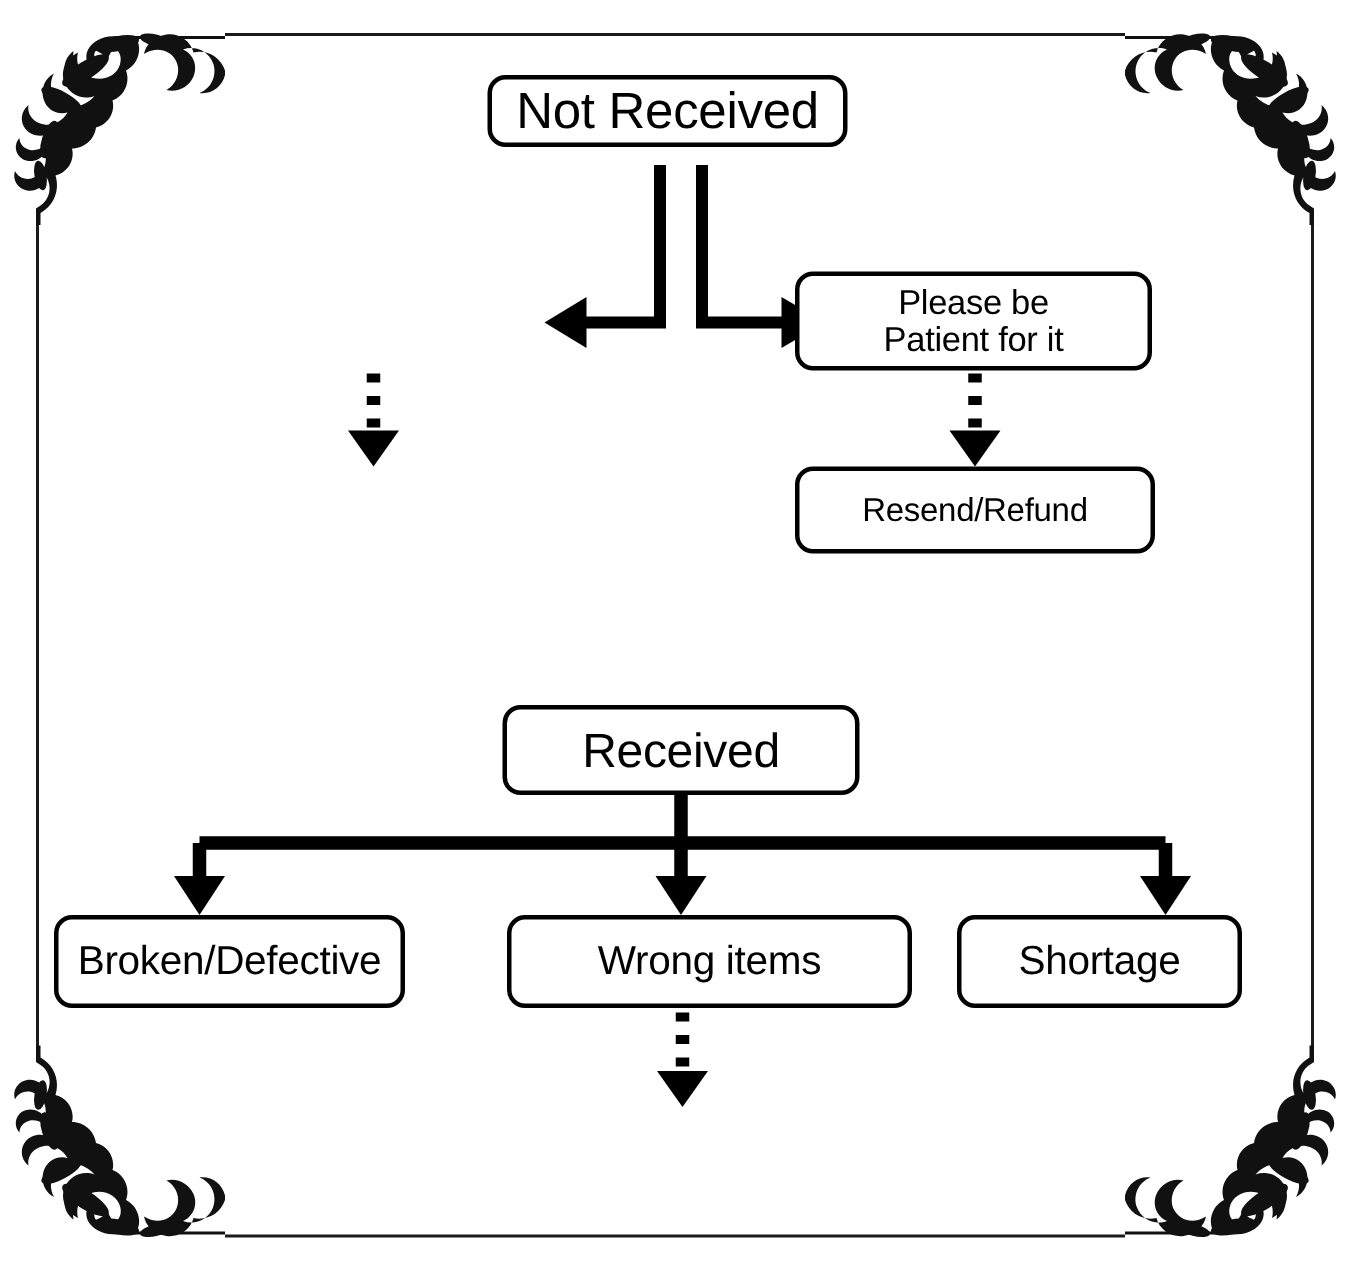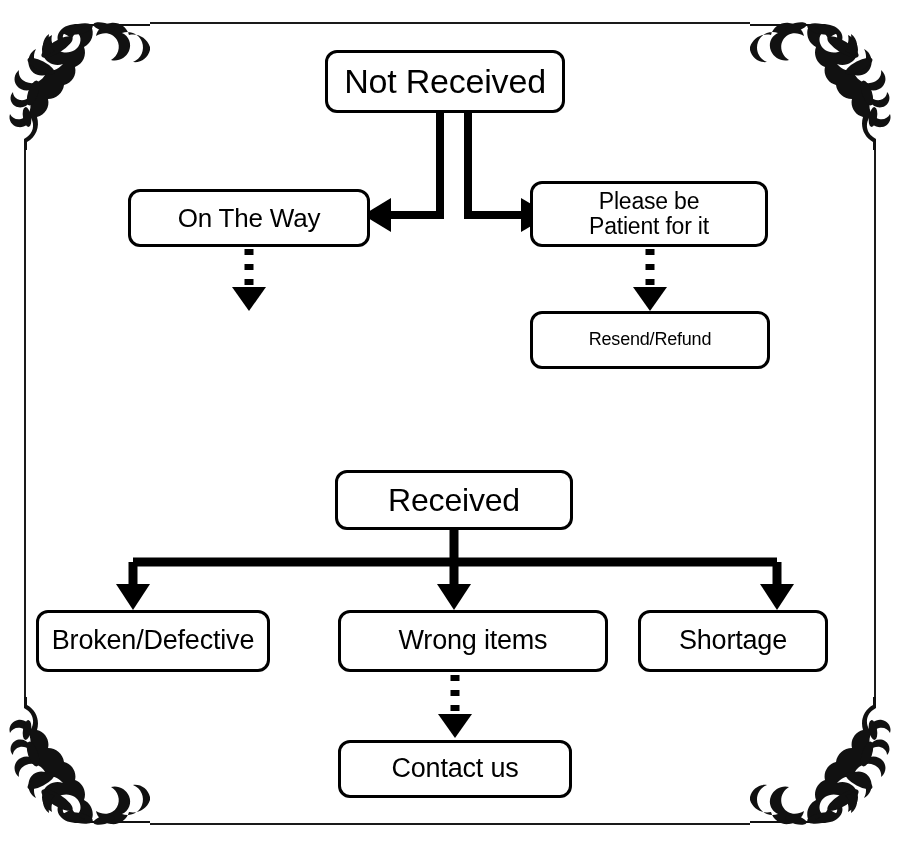--- a/index.html
+++ b/index.html
@@ -47,25 +47,25 @@
     display: flex;
     align-items: center;
     justify-content: center;
     text-align: center;
     color: #000000;
     line-height: 1.08;
     white-space: pre-line;
     letter-spacing: -0.2px;
   }
 
-  .node-not-received { left: 325px; top: 50px;  width: 240px; height: 63px; font-size: 34px; }
+  .node-not-received { left: 325px; top: 50px;  width: 240px; height: 48px; font-size: 34px; }
   .node-on-the-way   { left: 128px; top: 189px; width: 242px; height: 58px; font-size: 26px; }
   .node-please       { left: 530px; top: 181px; width: 238px; height: 66px; font-size: 23px; }
   .node-returned     { left: 128px; top: 311px; width: 242px; height: 58px; font-size: 26px; }
-  .node-resend       { left: 530px; top: 311px; width: 240px; height: 58px; font-size: 18px; }
+  .node-resend       { left: 530px; top: 311px; width: 240px; height: 58px; font-size: 22px; }
   .node-received     { left: 335px; top: 470px; width: 238px; height: 60px; font-size: 32px; }
   .node-broken       { left: 36px;  top: 610px; width: 234px; height: 62px; font-size: 27px; }
   .node-wrong        { left: 338px; top: 610px; width: 270px; height: 62px; font-size: 27px; }
   .node-shortage     { left: 638px; top: 610px; width: 190px; height: 62px; font-size: 27px; }
 
   
   .conn { position: absolute; }
   .conn svg { display: block; overflow: visible; }
 </style>
 </head>
@@ -194,31 +194,29 @@
 
   <div class="conn" style="left:434px; top:672px;">
     <svg width="42" height="68" viewBox="0 0 42 68" xmlns="http://www.w3.org/2000/svg">
       <path d="M21 3 L21 40" stroke="#000000" stroke-width="9" fill="none" stroke-dasharray="6 9"></path>
       <path d="M4 42 L38 42 L21 66 Z" fill="#000000"></path>
     </svg>
   </div>
 
   <div class="node node-not-received">Not Received</div>
 
-  <div class="node node-on-the-way">On The Way</div>
 
   <div class="node node-please">Please be
 Patient for it</div>
 
 
   <div class="node node-resend">Resend/Refund</div>
 
   <div class="node node-received">Received</div>
 
   <div class="node node-broken">Broken/Defective</div>
 
   <div class="node node-wrong">Wrong items</div>
 
   <div class="node node-shortage">Shortage</div>
 
-  <div class="node" style="left:338px; top:740px; width:234px; height:58px; font-size:27px;">Contact us</div>
 
 </div>
 
 </body></html>

